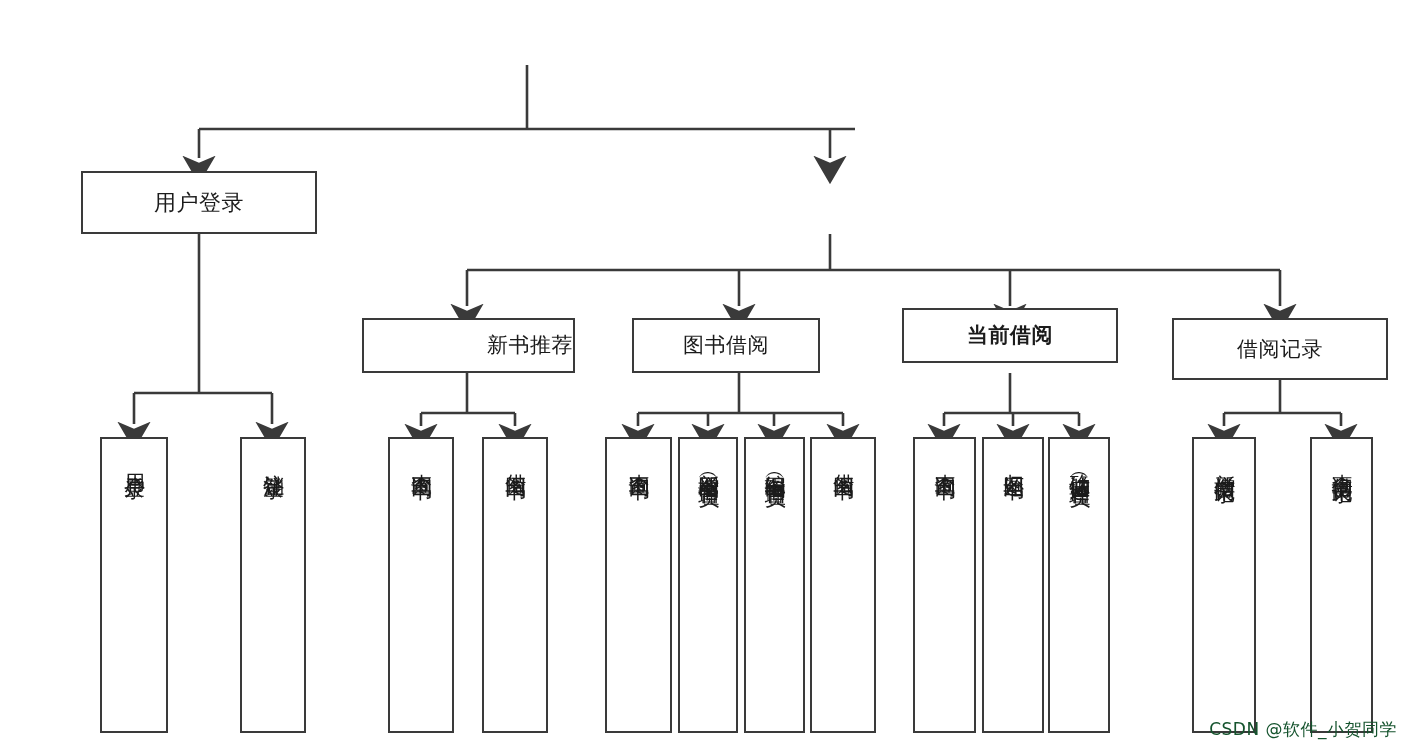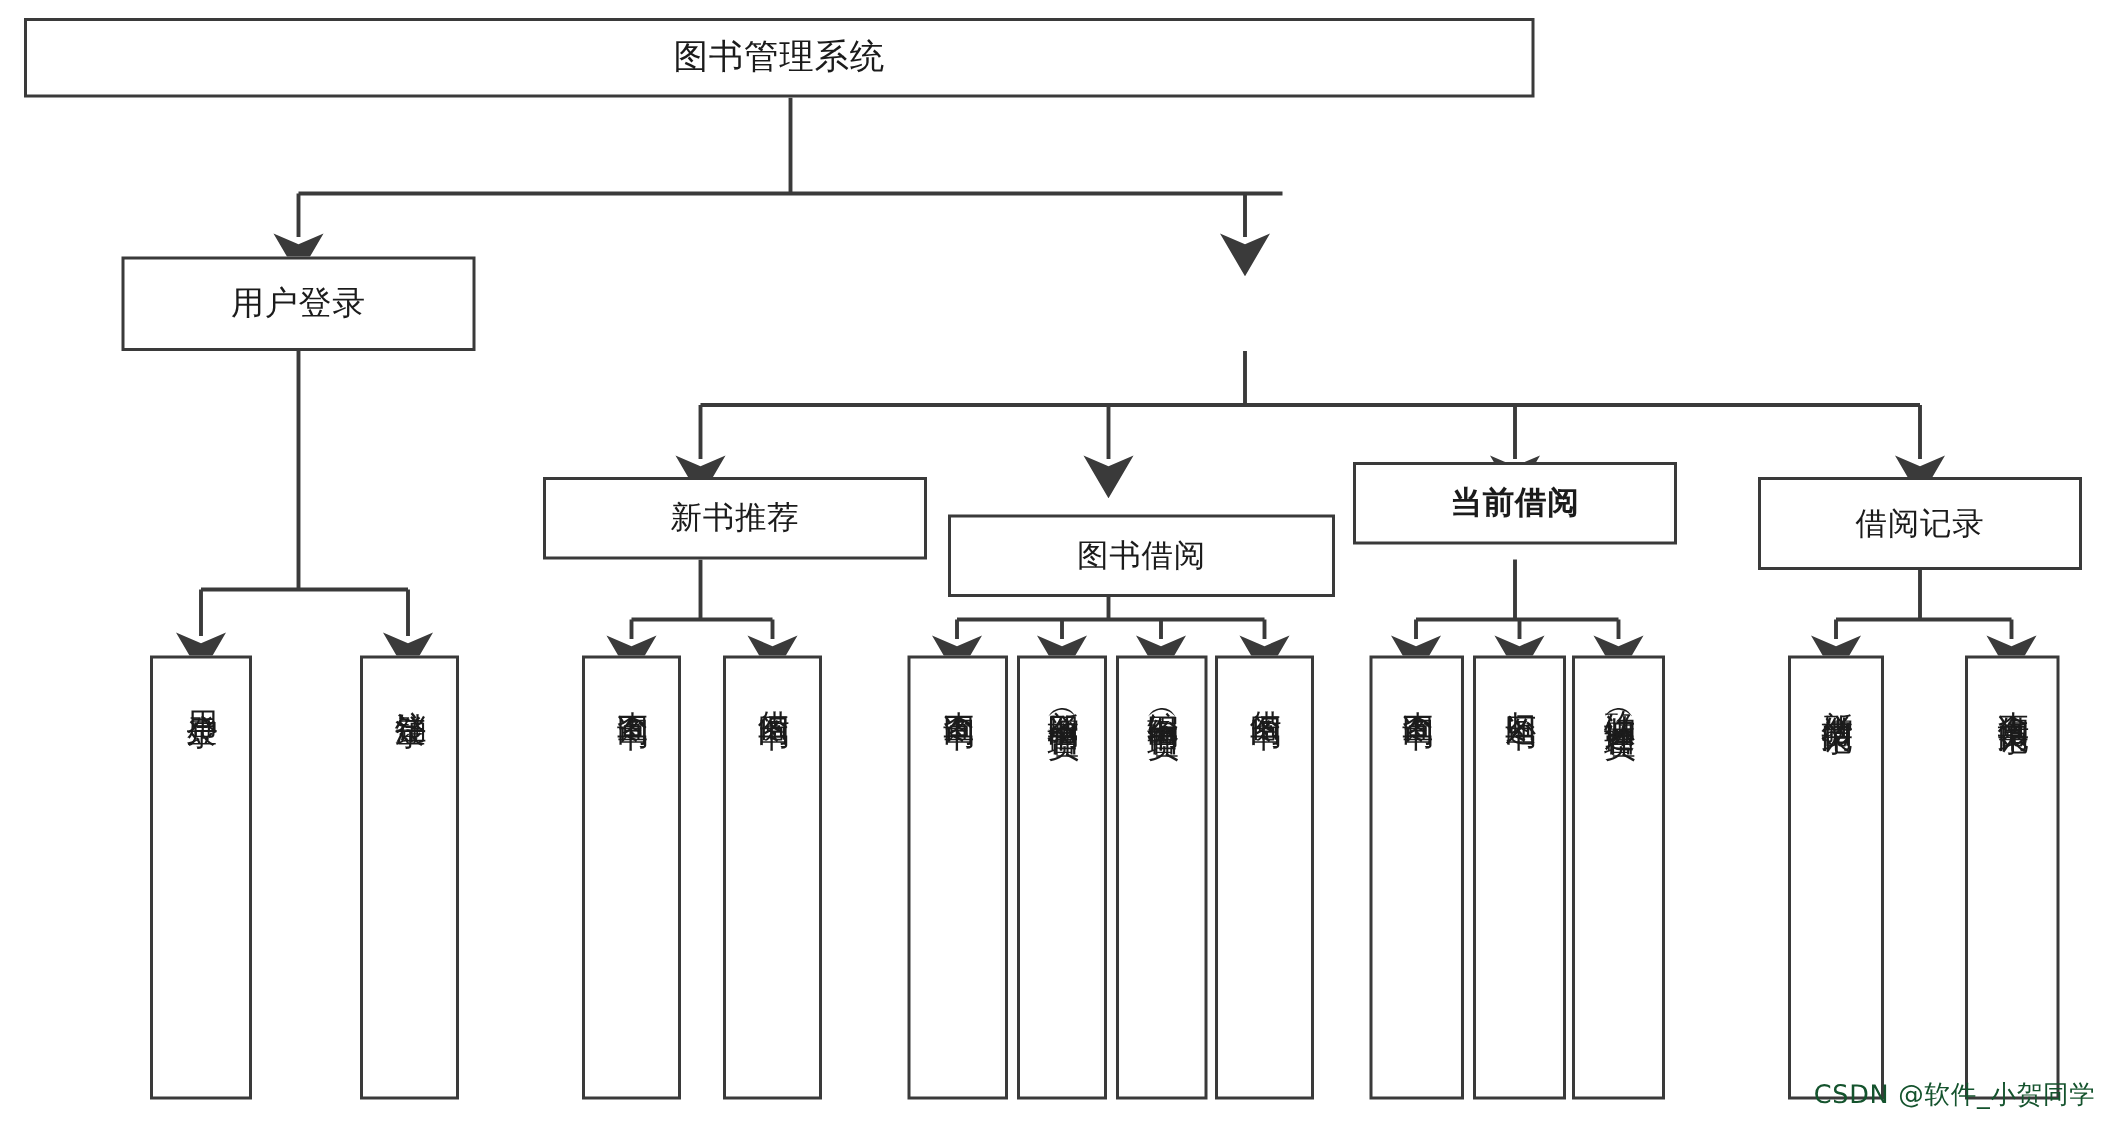--- a/index.html
+++ b/index.html
@@ -135,34 +135,31 @@
     </g>
 
     <g stroke="#3a3a3a" stroke-width="2.6" fill="none">
       <path d="M 1280 373 L 1280 413"></path>
       <path d="M 1224 413 L 1341 413"></path>
       <path d="M 1224 413 L 1224 426" marker-end="url(#arrow)"></path>
       <path d="M 1341 413 L 1341 426" marker-end="url(#arrow)"></path>
     </g>
   </svg>
 
-  <div class="node node-root" style="left:16px; top:12px; width:1007px; height:53px;">
-    <span class="label">图书管理系统</span>
-  </div>
 
   <div class="node node-l1" style="left:81px; top:171px; width:236px; height:63px;">
     <span class="label">用户登录</span>
   </div>
 
 
-  <div class="node node-l2" style="left:362px; top:318px; width:256px; height:55px;">
+  <div class="node node-l2" style="left:362px; top:318px; width:213px; height:55px;justify-content:flex-end;">
     <span class="label">新书推荐</span>
   </div>
 
-  <div class="node node-l2" style="left:632px; top:318px; width:258px; height:55px;margin-top:25px;">
+  <div class="node node-l2" style="left:632px; top:318px; width:188px; height:55px;">
     <span class="label">图书借阅</span>
   </div>
 
   <div class="node node-l2" style="left:902px; top:308px; width:216px; height:55px;font-weight:bold;">
     <span class="label">当前借阅</span>
   </div>
 
   <div class="node node-l2" style="left:1172px; top:318px; width:216px; height:62px;">
     <span class="label">借阅记录</span>
   </div>

